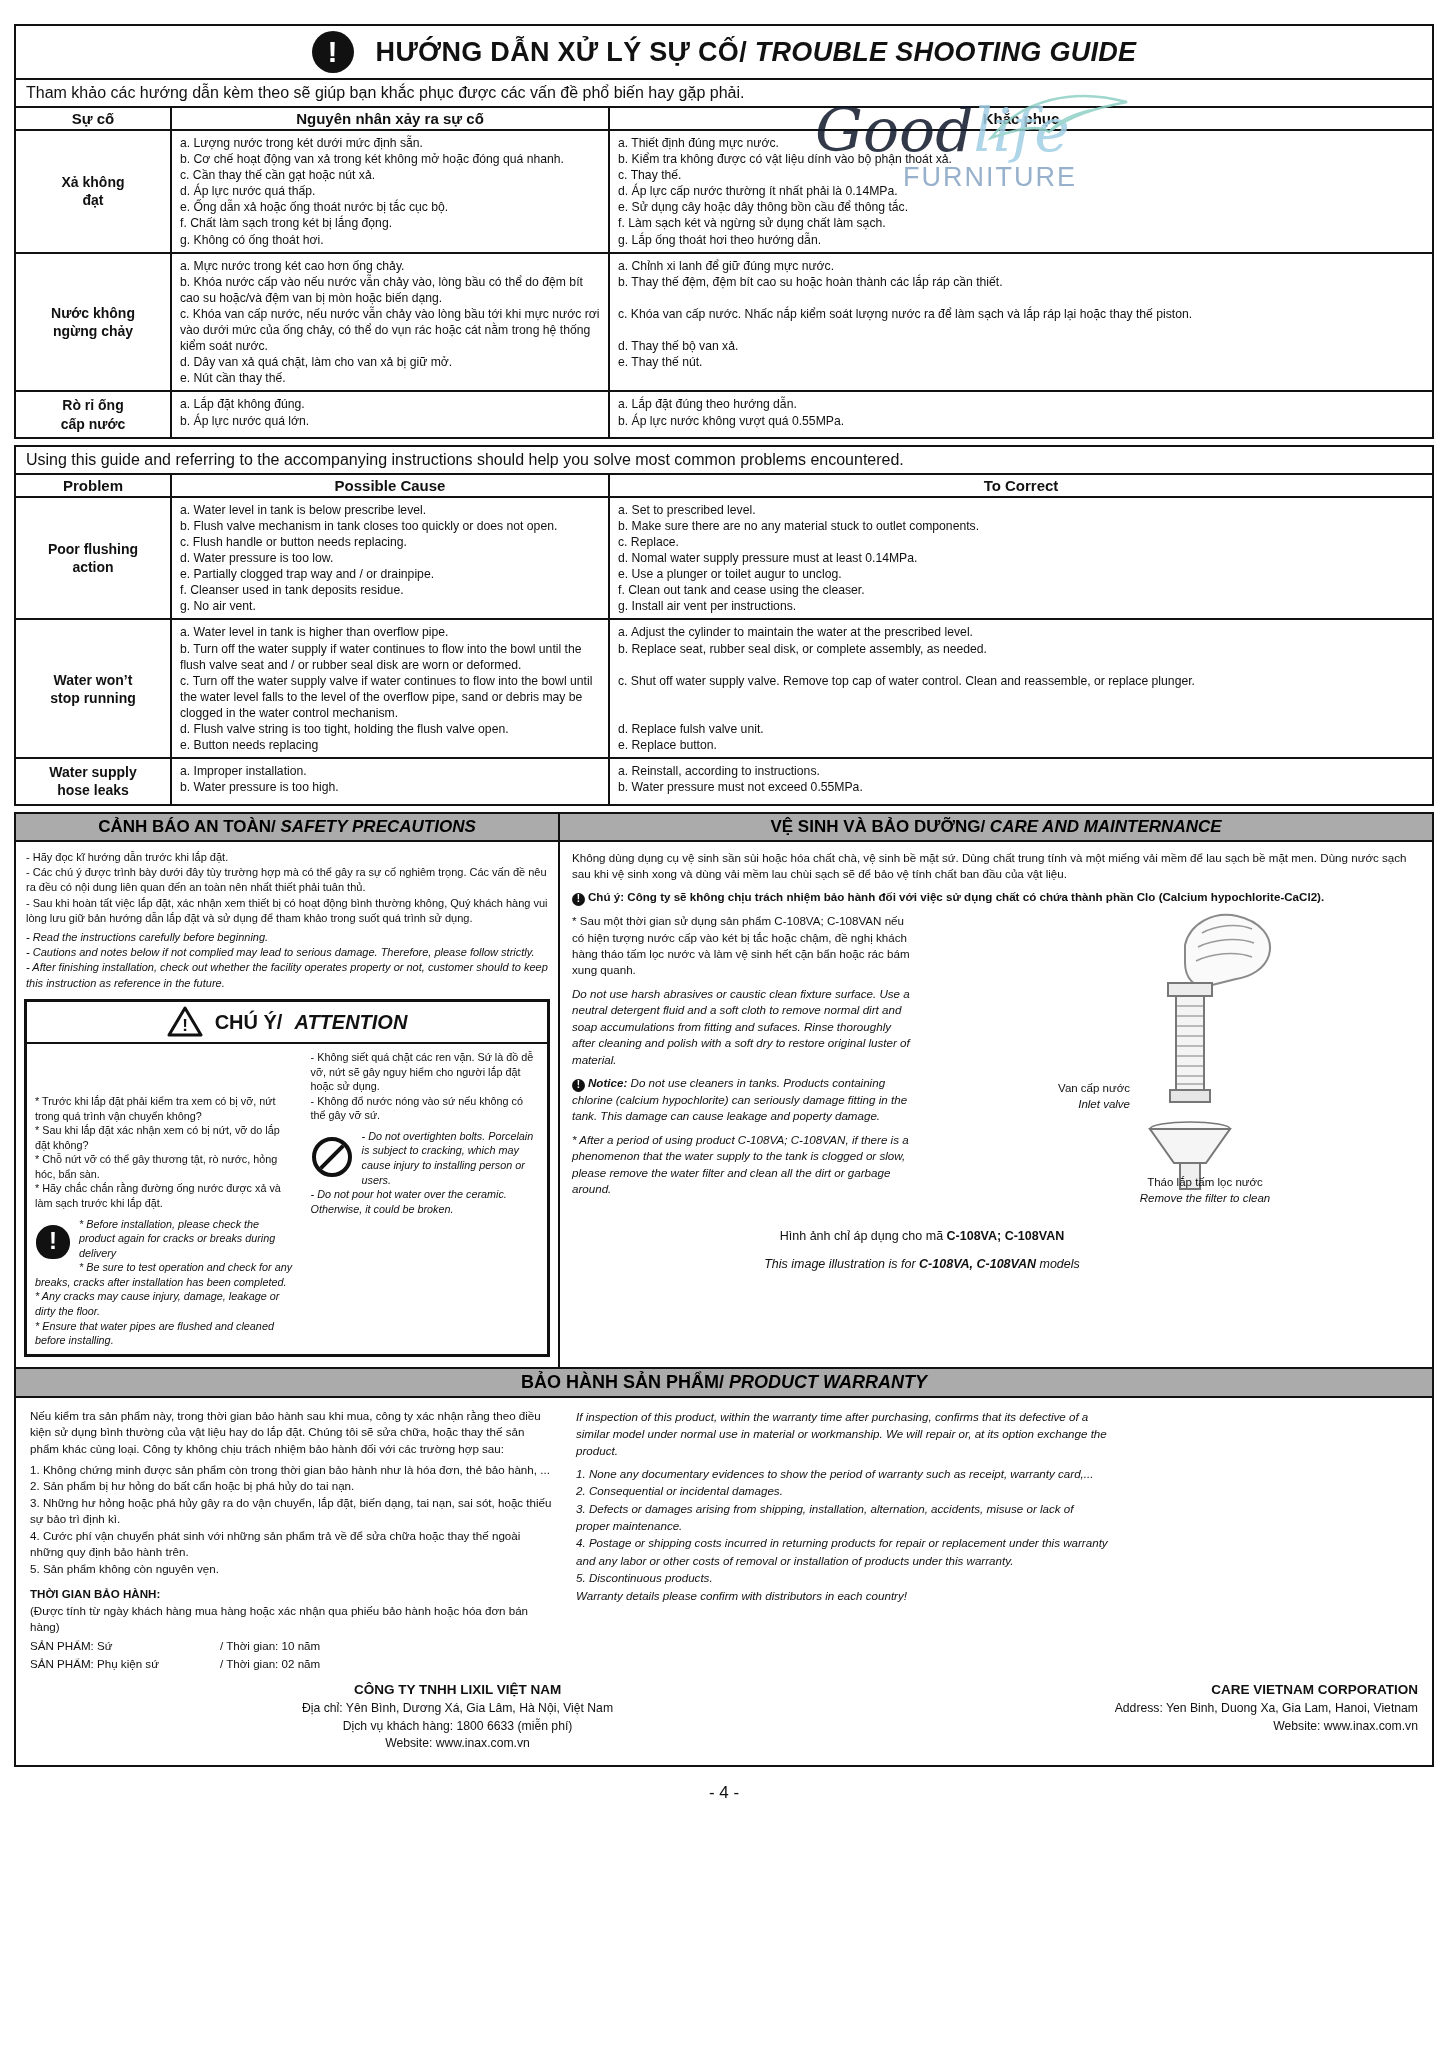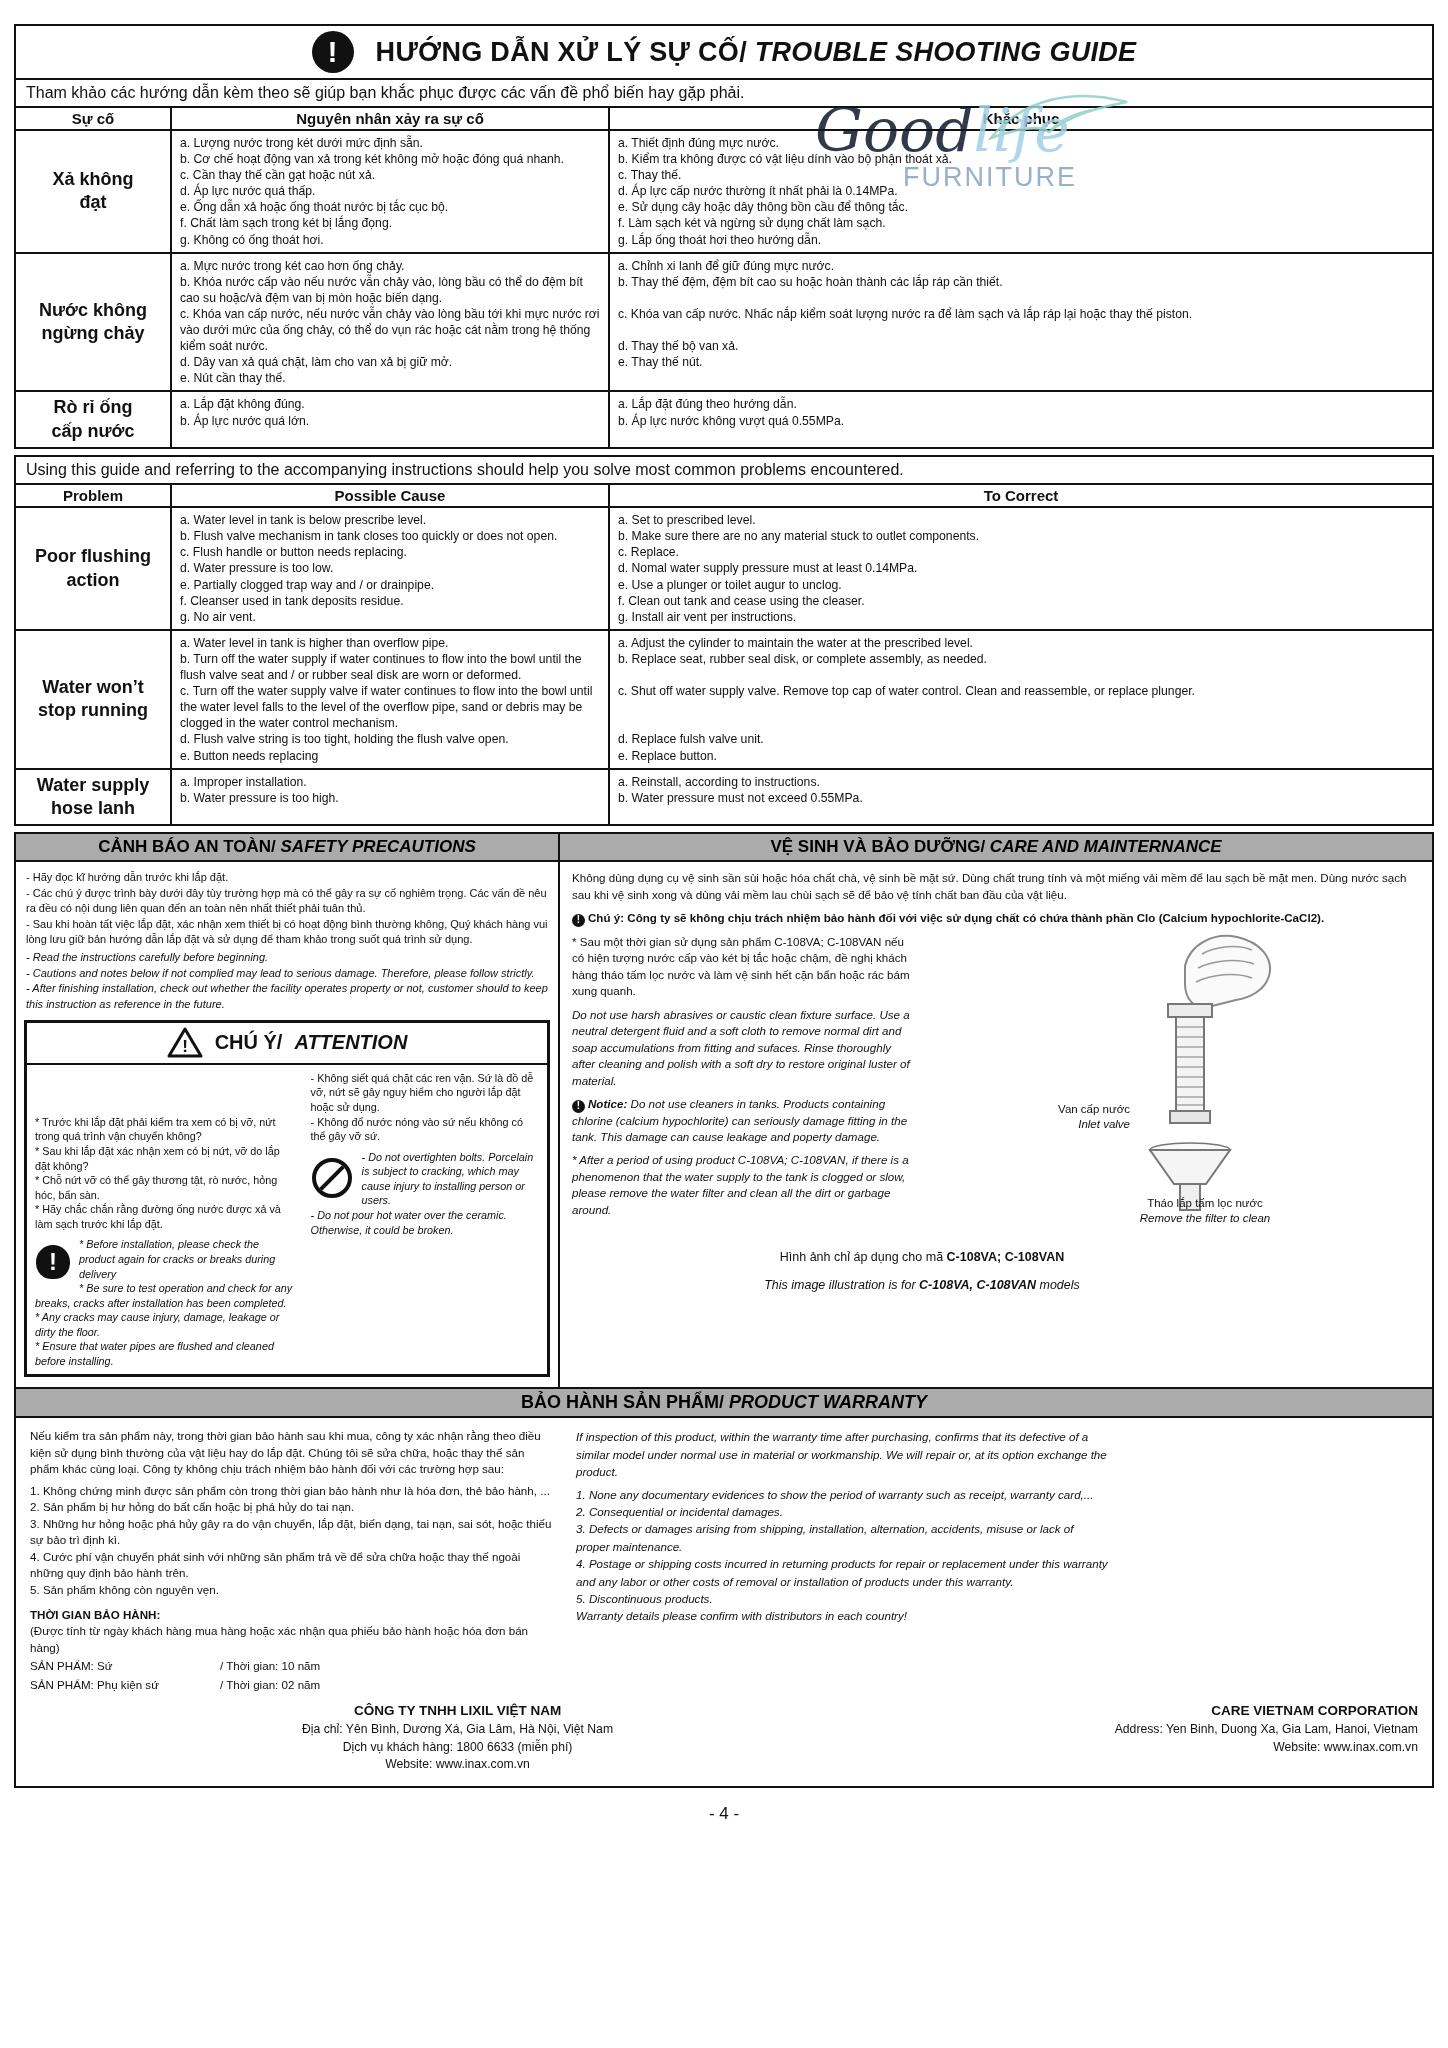--- a/index.html
+++ b/index.html
@@ -19,21 +19,21 @@
   .hdr-title { font-size:27px; font-weight:bold; letter-spacing:.3px; }
 
   .intro-row { border:2.5px solid #111; border-top:none; font-size:16px; padding:4px 10px; }
   .intro-row.mt { margin-top:6px; border-top:2.5px solid #111; }
 
   
   table.ttable { width:100%; border-collapse:collapse; margin-top:-2px; }
   .ttable th, .ttable td { border:2px solid #111; }
   .ttable th { font-size:15px; font-weight:bold; padding:2px 4px; }
   .ttable td { vertical-align:top; font-size:12.2px; line-height:1.32; padding:4px 8px; }
-  td.prob { font-weight:bold; font-size:18px; text-align:center; vertical-align:middle;
+  td.prob { font-weight:bold; font-size:14px; text-align:center; vertical-align:middle;
             white-space:pre-line; line-height:1.3; }
   td.multi { white-space:pre-line; }
   col.c1 { width:156px; } col.c2 { width:438px; }
 
   
   .twocol { display:flex; border:2.5px solid #111; margin-top:6px; align-items:stretch; }
   .col-left { width:544px; border-right:2.5px solid #111; display:flex; flex-direction:column; }
   .col-right { flex:1; display:flex; flex-direction:column; }
   .sec-hdr { background:#ababab; border-bottom:2.5px solid #111; text-align:center;
              font-weight:bold; font-size:17px; padding:3px 2px; color:#000; }
@@ -229,21 +229,21 @@
 b. Replace seat, rubber seal disk, or complete assembly, as needed.
 
 c. Shut off water supply valve. Remove top cap of water control. Clean and reassemble, or replace plunger.
 
 
 d. Replace fulsh valve unit.
 e. Replace button.</td>
       </tr>
       <tr>
         <td class="prob">Water supply
-hose lanh</td>
+hose leaks</td>
         <td class="multi">a. Improper installation.
 b. Water pressure is too high.</td>
         <td class="multi">a. Reinstall, according to instructions.
 b. Water pressure must not exceed 0.55MPa.</td>
       </tr>
     </tbody>
       </table>
 
     <div class="twocol">
 

